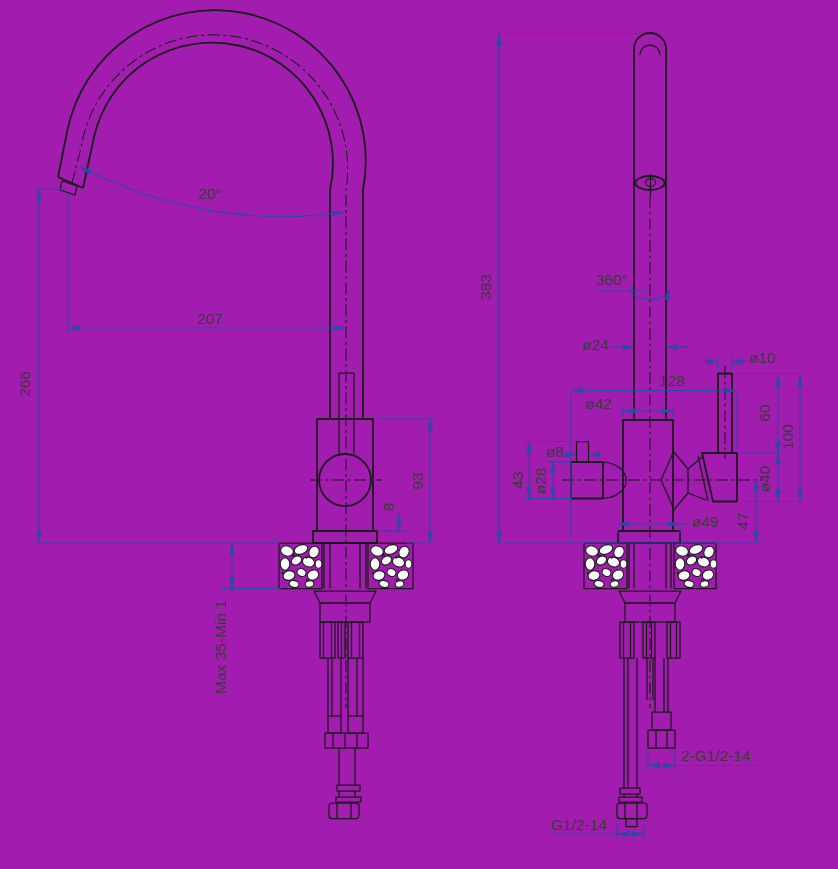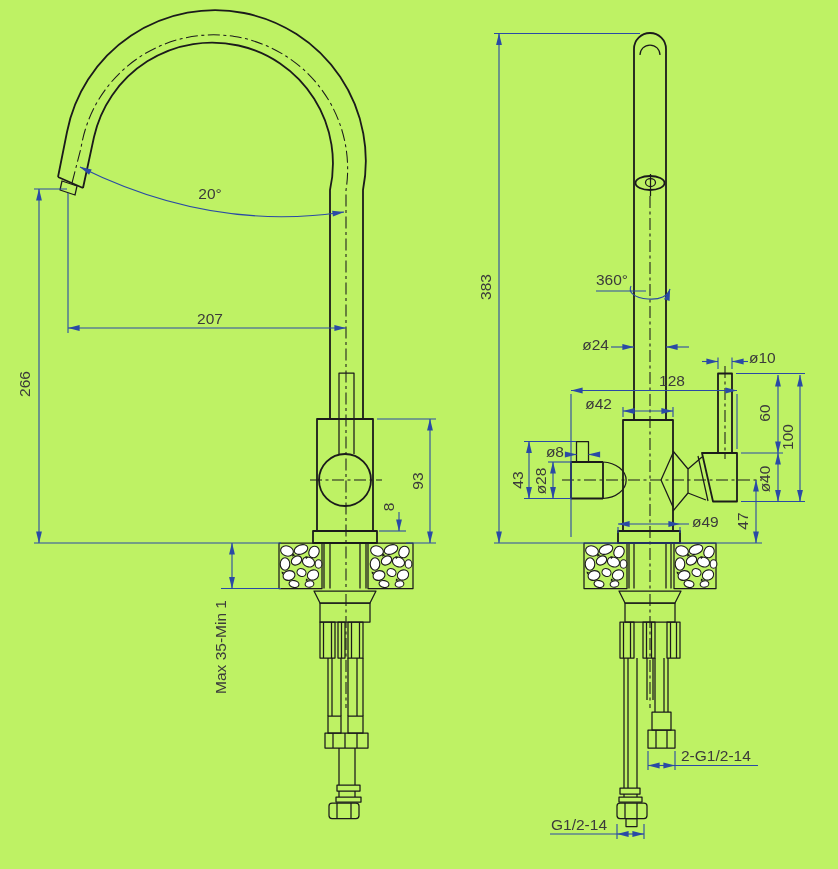--- a/index.html
+++ b/index.html
@@ -1,16 +1,16 @@
 <!DOCTYPE html>
 <html><head>
 <meta charset="utf-8">
 <style>
   html,body{margin:0;padding:0;background:#ffffff}
-  .stage{width:838px;height:869px;position:relative;background:#bef264;overflow:hidden}
+  .stage{width:838px;height:869px;position:relative;background:#a21caf;overflow:hidden}
   svg{display:block}
   .g{stroke:#1b1b1b;stroke-width:1.8;fill:none;stroke-linejoin:round;stroke-linecap:butt}
   .g2{stroke:#1b1b1b;stroke-width:1.25;fill:none;stroke-linejoin:round}
   .pe{stroke:#1b1b1b;stroke-width:1.1;fill:#ffffff}
   .tz{fill:#1b1b1b;stroke:none}
   .d{stroke:#2a4aa5;stroke-width:1.1;fill:none}
   .cl{stroke:#1b1b1b;stroke-width:1.05;fill:none;stroke-dasharray:12 3.5 3 3.5}
   text.t{fill:#3b3b3b;font-family:"Liberation Sans","DejaVu Sans",sans-serif;font-size:15.5px}
 </style>
 </head>

